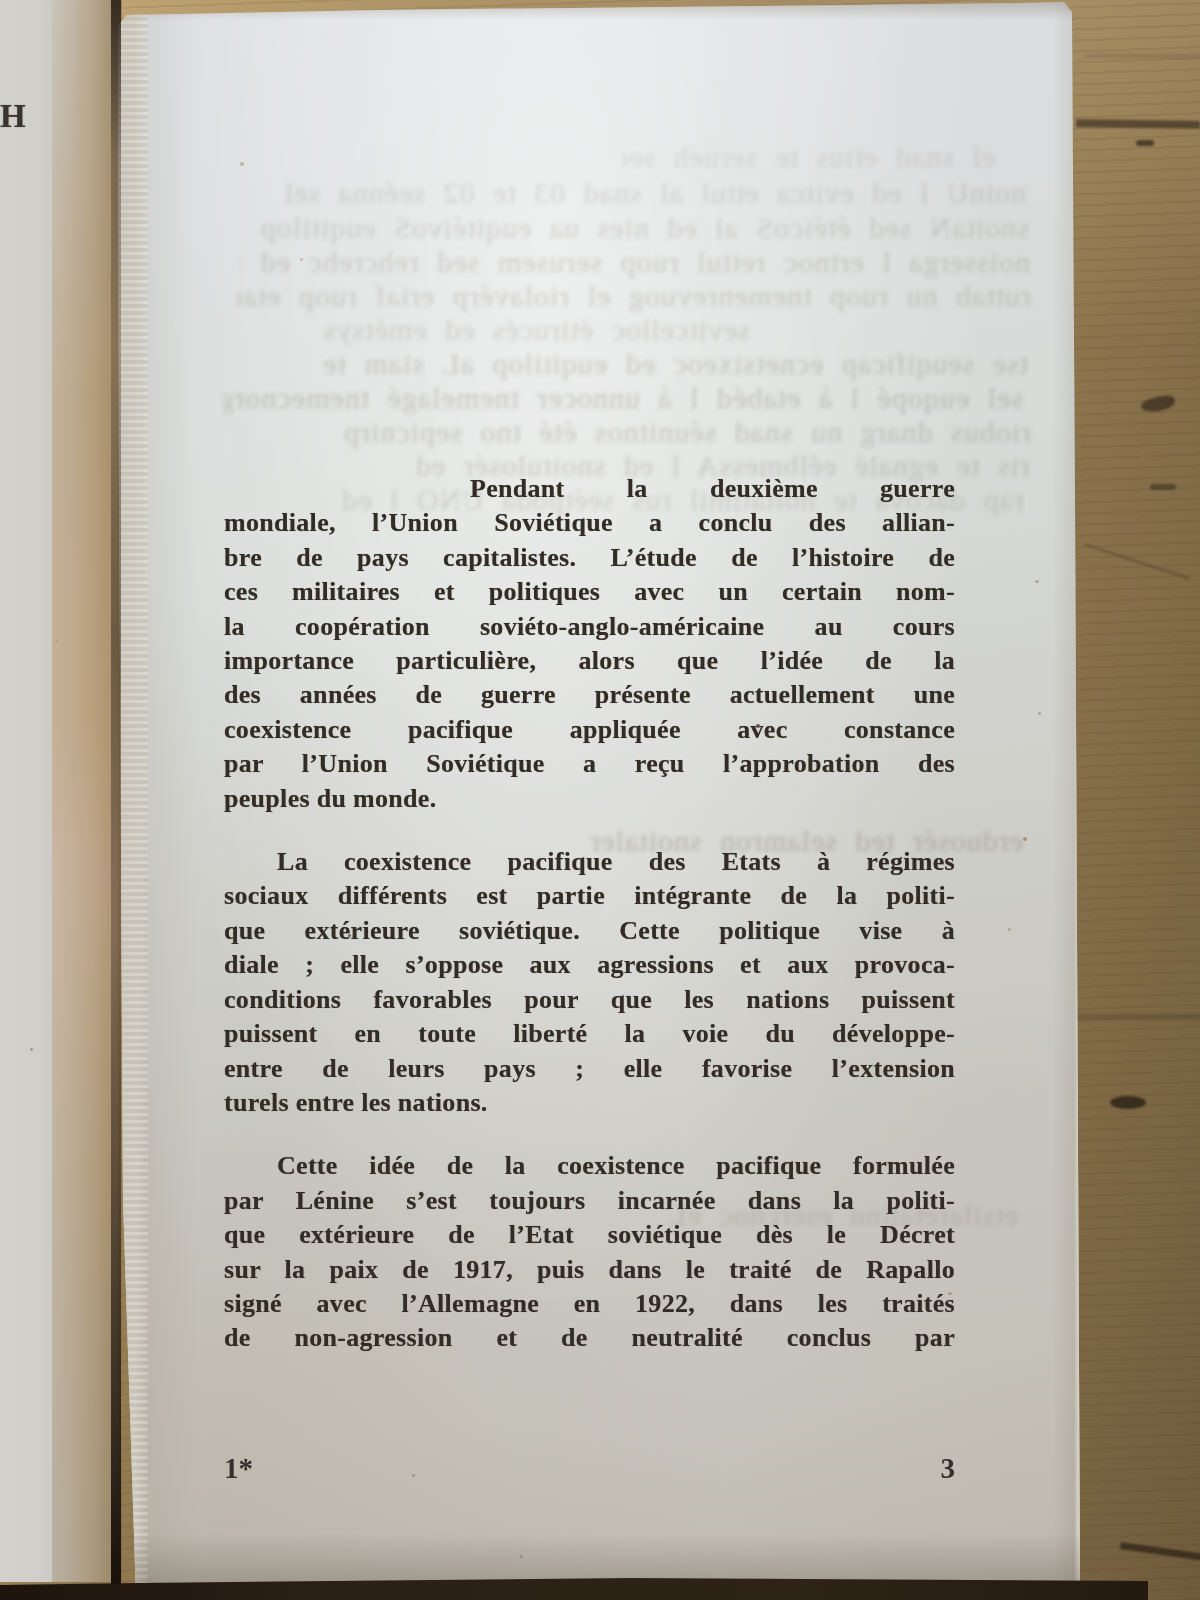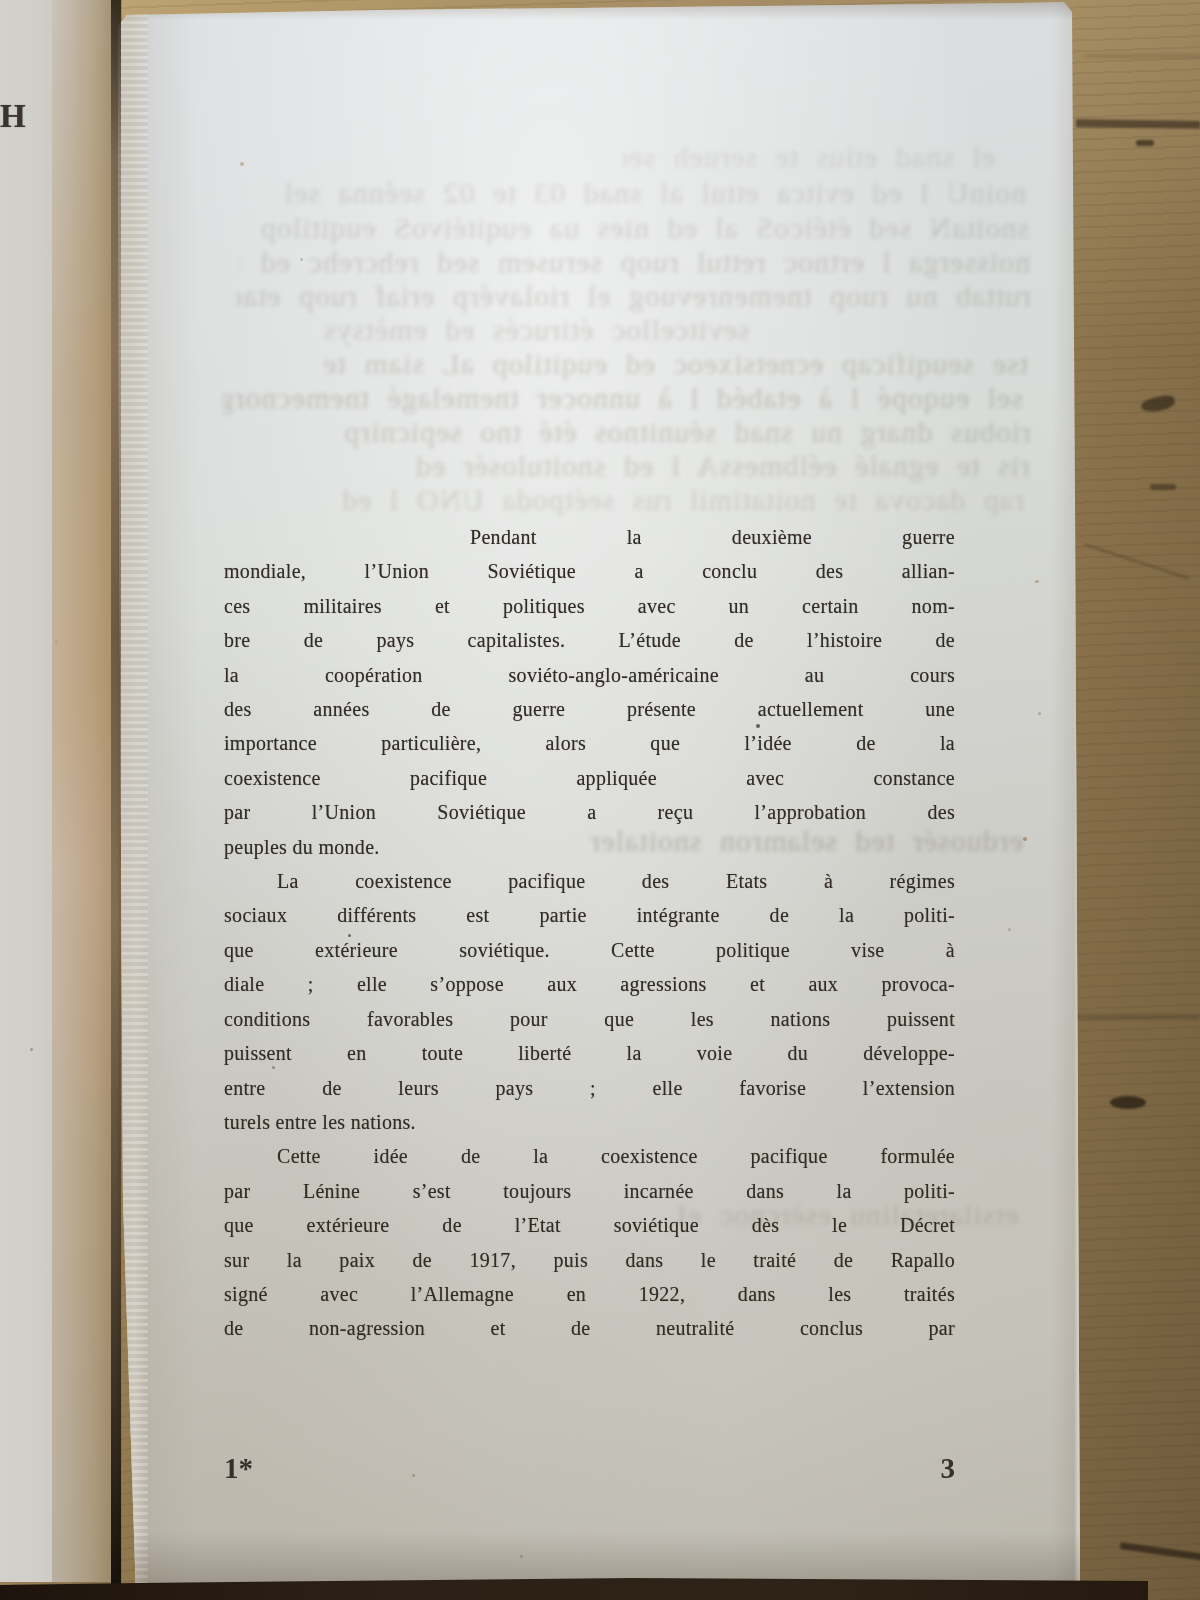--- a/index.html
+++ b/index.html
@@ -75,28 +75,29 @@
   }
   
   #content{position:absolute; inset:0; z-index:5; color:#322c25;}
   #heading{
     position:absolute; top:126px; left:106px; width:731px;
     text-align:center; transform:translateX(-25px);
     font-size:37px; font-weight:700; letter-spacing:.5px; color:#29241f;
     text-shadow:0 0 1px rgba(41,36,31,.55);
   }
   #textblock{
-    position:absolute; top:520px; left:106px; width:731px;
-    font-size:20px; line-height:34.4px; letter-spacing:.3px;
+    position:absolute; top:472px; left:106px; width:731px;
+    font-size:26px; line-height:34.4px; letter-spacing:.3px;
     text-shadow:0 0 .8px rgba(50,44,37,.45);
+    font-weight:bold;
   }
   .ln{ text-align:justify; text-align-last:justify; text-justify:inter-word; }
   .ln.end{ text-align-last:left; }
   .ln.ind-lg{ padding-left:246px; }
-  .ln.ind-sm{ padding-left:53px; }
+  .ln.ind-sm{ padding-left:53px;margin-top:29px; }
   #footer{
     position:absolute; top:1452px; left:106px; width:731px;
     display:flex; justify-content:space-between;
     font-size:29px; font-weight:700; color:#35302a;
   }
   
   .speck{position:absolute; border-radius:50%;}
   
   #cover-shadow{
     position:absolute; left:0; top:1578px; width:1148px; height:22px; z-index:7;
@@ -148,25 +149,25 @@
         <div class="ghost" style="top: 483px; left: 118px; width: 788px; opacity: 0.18;">rap dacova te noitatimil rus seétpoda UNO l ed</div>
         <div class="ghost" style="top: 824px; left: 400px; width: 505px; opacity: 0.3;">erduosér ted selamron snoitaler</div>
         <div class="ghost" style="top: 1198px; left: 460px; width: 440px; opacity: 0.18;">etsilaretalinu esèrcnoc eL</div>
       </div>
 
     <div id="content">
 
       <div id="textblock">
         <div class="ln ind-lg">Pendant la deuxième guerre</div>
         <div class="ln">mondiale, l’Union Soviétique a conclu des allian-</div>
+        <div class="ln">bre de pays capitalistes. L’étude de l’histoire de</div>
         <div class="ln">ces militaires et politiques avec un certain nom-</div>
-        <div class="ln">bre de pays capitalistes. L’étude de l’histoire de</div>
         <div class="ln">la coopération soviéto-anglo-américaine au cours</div>
+        <div class="ln">importance particulière, alors que l’idée de la</div>
         <div class="ln">des années de guerre présente actuellement une</div>
-        <div class="ln">importance particulière, alors que l’idée de la</div>
         <div class="ln">coexistence pacifique appliquée avec constance</div>
         <div class="ln">par l’Union Soviétique a reçu l’approbation des</div>
         <div class="ln end">peuples du monde.</div>
 
         <div class="ln ind-sm">La coexistence pacifique des Etats à régimes</div>
         <div class="ln">sociaux différents est partie intégrante de la politi-</div>
         <div class="ln">que extérieure soviétique. Cette politique vise à</div>
         <div class="ln">diale ; elle s’oppose aux agressions et aux provoca-</div>
         <div class="ln">conditions favorables pour que les nations puissent</div>
         <div class="ln">puissent en toute liberté la voie du développe-</div>

